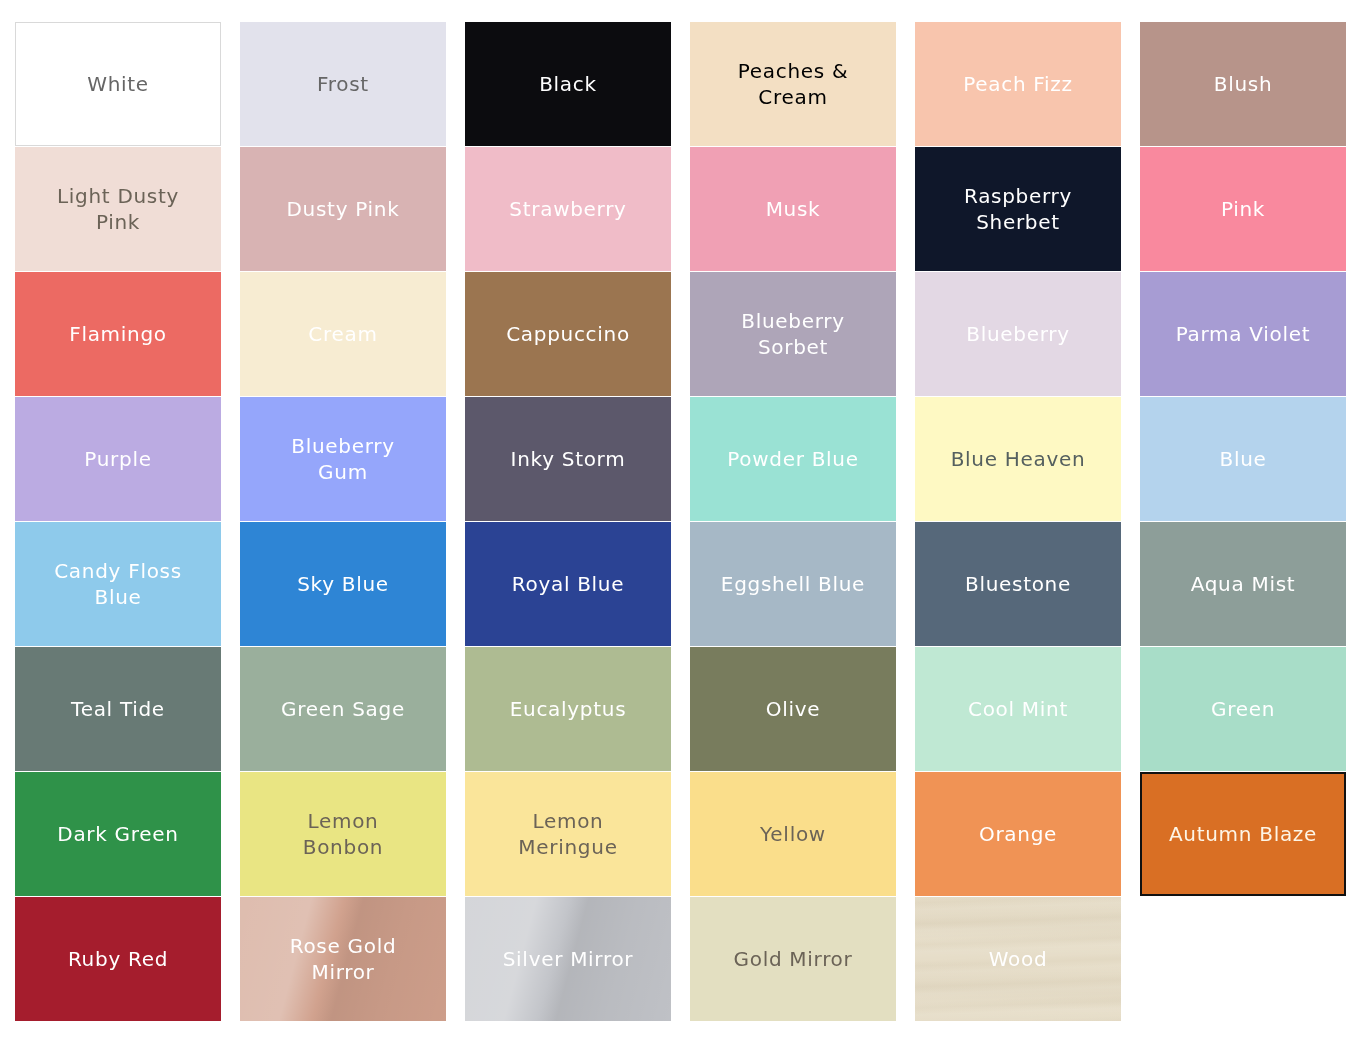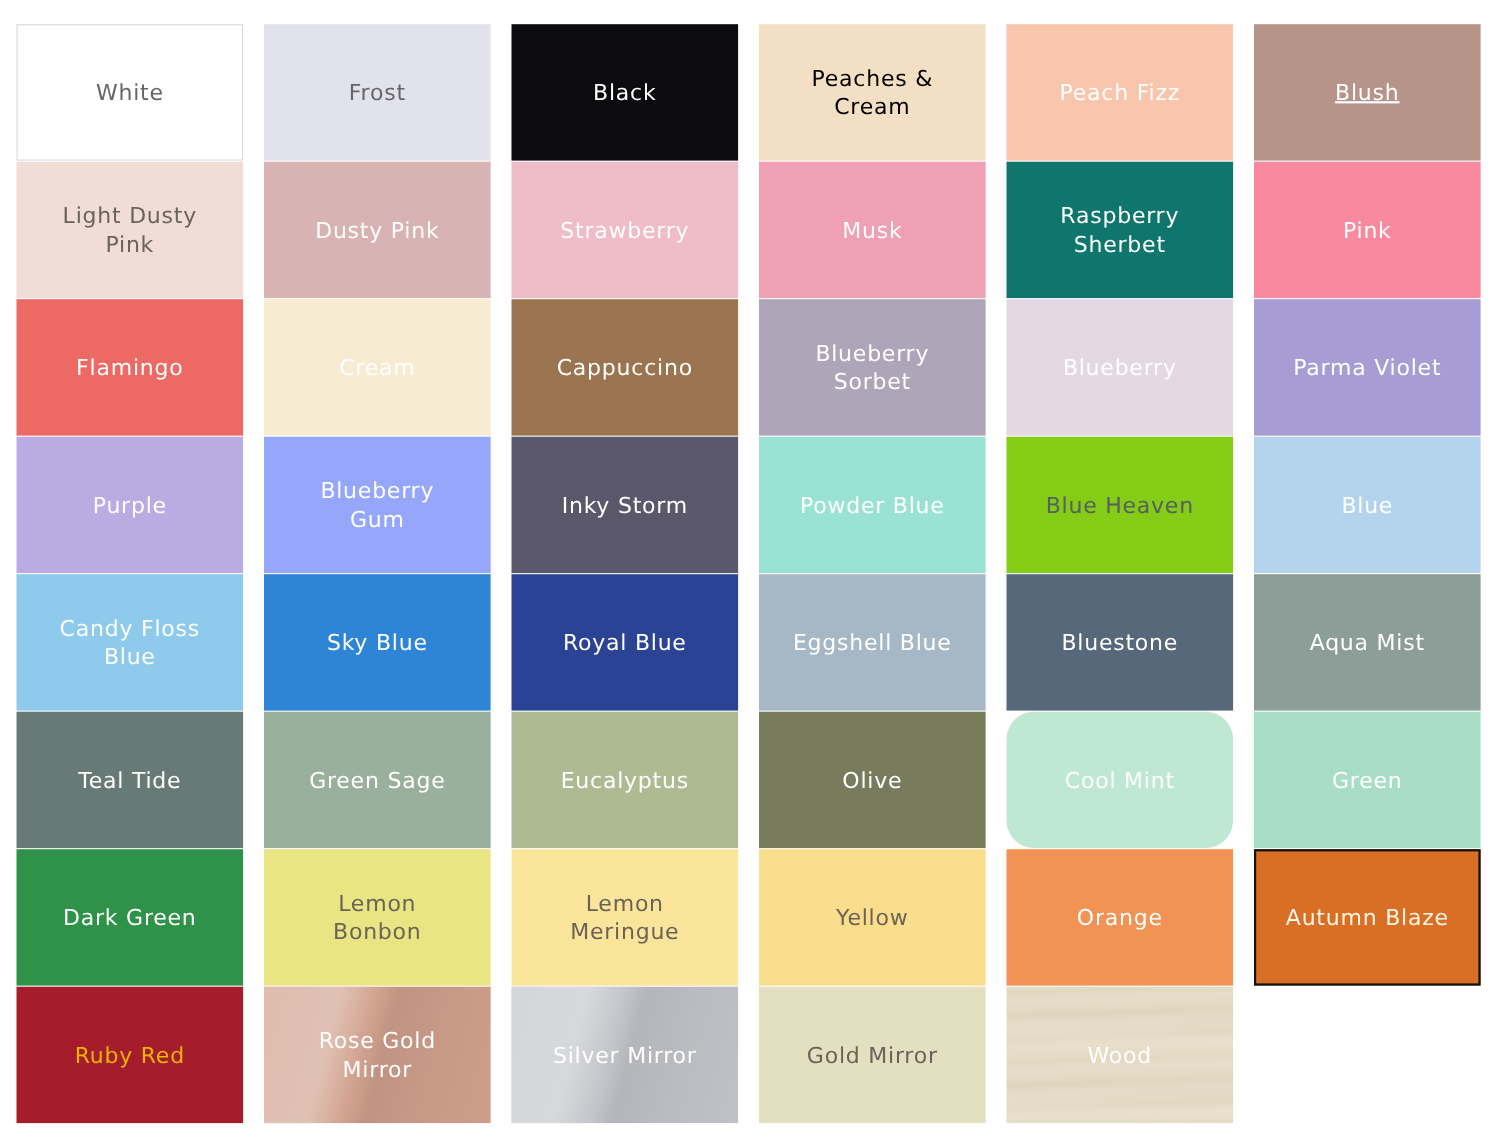--- a/index.html
+++ b/index.html
@@ -112,36 +112,36 @@
       <span class="swatch-label" style="color: rgb(255, 255, 255);">Black</span>
     </div>
     <div class="swatch" style="background-color: rgb(243, 223, 195);">
       <span class="swatch-label" style="color: #000000;">Peaches &amp;
 Cream</span>
     </div>
     <div class="swatch" style="background-color: rgb(248, 197, 173);">
       <span class="swatch-label" style="color: rgb(255, 255, 255);">Peach Fizz</span>
     </div>
     <div class="swatch" style="background-color: rgb(183, 148, 138);">
-      <span class="swatch-label" style="color: rgb(255, 255, 255); text-decoration: underline;">Blush</span>
+      <span class="swatch-label" style="color: rgb(255, 255, 255);">Blush</span>
     </div>
     <div class="swatch" style="background-color: rgb(240, 221, 214);">
       <span class="swatch-label" style="color: rgb(107, 99, 87);">Light Dusty
 Pink</span>
     </div>
     <div class="swatch" style="background-color: rgb(216, 179, 179);">
       <span class="swatch-label" style="color: rgb(255, 255, 255);">Dusty Pink</span>
     </div>
     <div class="swatch" style="background-color: rgb(240, 188, 200);">
       <span class="swatch-label" style="color: rgb(255, 255, 255);">Strawberry</span>
     </div>
     <div class="swatch" style="background-color: rgb(240, 160, 180);">
       <span class="swatch-label" style="color: rgb(255, 255, 255);">Musk</span>
     </div>
-    <div class="swatch" style="background-color: #0f766e;">
+    <div class="swatch" style="background-color: #0f172a;">
       <span class="swatch-label" style="color: rgb(255, 255, 255);">Raspberry
 Sherbet</span>
     </div>
     <div class="swatch" style="background-color: rgb(249, 137, 158);">
       <span class="swatch-label" style="color: rgb(255, 255, 255);">Pink</span>
     </div>
     <div class="swatch" style="background-color: rgb(236, 106, 99);">
       <span class="swatch-label" style="color: rgb(255, 255, 255);">Flamingo</span>
     </div>
     <div class="swatch" style="background-color: rgb(247, 236, 210);">
@@ -166,21 +166,21 @@
     <div class="swatch" style="background-color: rgb(149, 166, 251);">
       <span class="swatch-label" style="color: rgb(255, 255, 255);">Blueberry
 Gum</span>
     </div>
     <div class="swatch" style="background-color: rgb(92, 88, 107);">
       <span class="swatch-label" style="color: rgb(255, 255, 255);">Inky Storm</span>
     </div>
     <div class="swatch" style="background-color: rgb(154, 226, 212);">
       <span class="swatch-label" style="color: rgb(255, 255, 255);">Powder Blue</span>
     </div>
-    <div class="swatch" style="background-color: #84cc16;">
+    <div class="swatch" style="background-color: #fef9c3;">
       <span class="swatch-label" style="color: rgb(85, 96, 95);">Blue Heaven</span>
     </div>
     <div class="swatch" style="background-color: rgb(180, 211, 237);">
       <span class="swatch-label" style="color: rgb(255, 255, 255);">Blue</span>
     </div>
     <div class="swatch" style="background-color: rgb(142, 202, 235);">
       <span class="swatch-label" style="color: rgb(255, 255, 255);">Candy Floss
 Blue</span>
     </div>
     <div class="swatch" style="background-color: rgb(46, 133, 213);">
@@ -203,21 +203,21 @@
     </div>
     <div class="swatch" style="background-color: rgb(154, 175, 156);">
       <span class="swatch-label" style="color: rgb(255, 255, 255);">Green Sage</span>
     </div>
     <div class="swatch" style="background-color: rgb(174, 187, 146);">
       <span class="swatch-label" style="color: rgb(255, 255, 255);">Eucalyptus</span>
     </div>
     <div class="swatch" style="background-color: rgb(120, 124, 93);">
       <span class="swatch-label" style="color: rgb(255, 255, 255);">Olive</span>
     </div>
-    <div class="swatch" style="background-color: rgb(191, 232, 211); border-radius: 25px;">
+    <div class="swatch" style="background-color: rgb(191, 232, 211);">
       <span class="swatch-label" style="color: rgb(255, 255, 255);">Cool Mint</span>
     </div>
     <div class="swatch" style="background-color: rgb(168, 221, 200);">
       <span class="swatch-label" style="color: rgb(255, 255, 255);">Green</span>
     </div>
     <div class="swatch" style="background-color: rgb(47, 146, 73);">
       <span class="swatch-label" style="color: rgb(255, 255, 255);">Dark Green</span>
     </div>
     <div class="swatch" style="background-color: rgb(233, 229, 131);">
       <span class="swatch-label" style="color: rgb(107, 99, 87);">Lemon
@@ -230,21 +230,21 @@
     <div class="swatch" style="background-color: rgb(250, 222, 139);">
       <span class="swatch-label" style="color: rgb(107, 99, 87);">Yellow</span>
     </div>
     <div class="swatch" style="background-color: rgb(240, 147, 85);">
       <span class="swatch-label" style="color: rgb(255, 255, 255);">Orange</span>
     </div>
     <div class="swatch selected" style="background-color: rgb(217, 111, 36); border-color: rgb(17, 17, 17);">
       <span class="swatch-label" style="color: rgb(253, 245, 230);">Autumn Blaze</span>
     </div>
     <div class="swatch" style="background-color: rgb(165, 29, 45);">
-      <span class="swatch-label" style="color: #eab308;">Ruby Red</span>
+      <span class="swatch-label" style="color: #ffffff;">Ruby Red</span>
     </div>
     <div class="swatch mirror" style="background-color: rgb(208, 160, 140);">
       <span class="sheen"></span>
       <span class="swatch-label" style="color: rgb(255, 255, 255);">Rose Gold
 Mirror</span>
     </div>
     <div class="swatch mirror" style="background-color: rgb(194, 196, 201);">
       <span class="sheen"></span>
       <span class="swatch-label" style="color: rgb(255, 255, 255);">Silver Mirror</span>
     </div>

